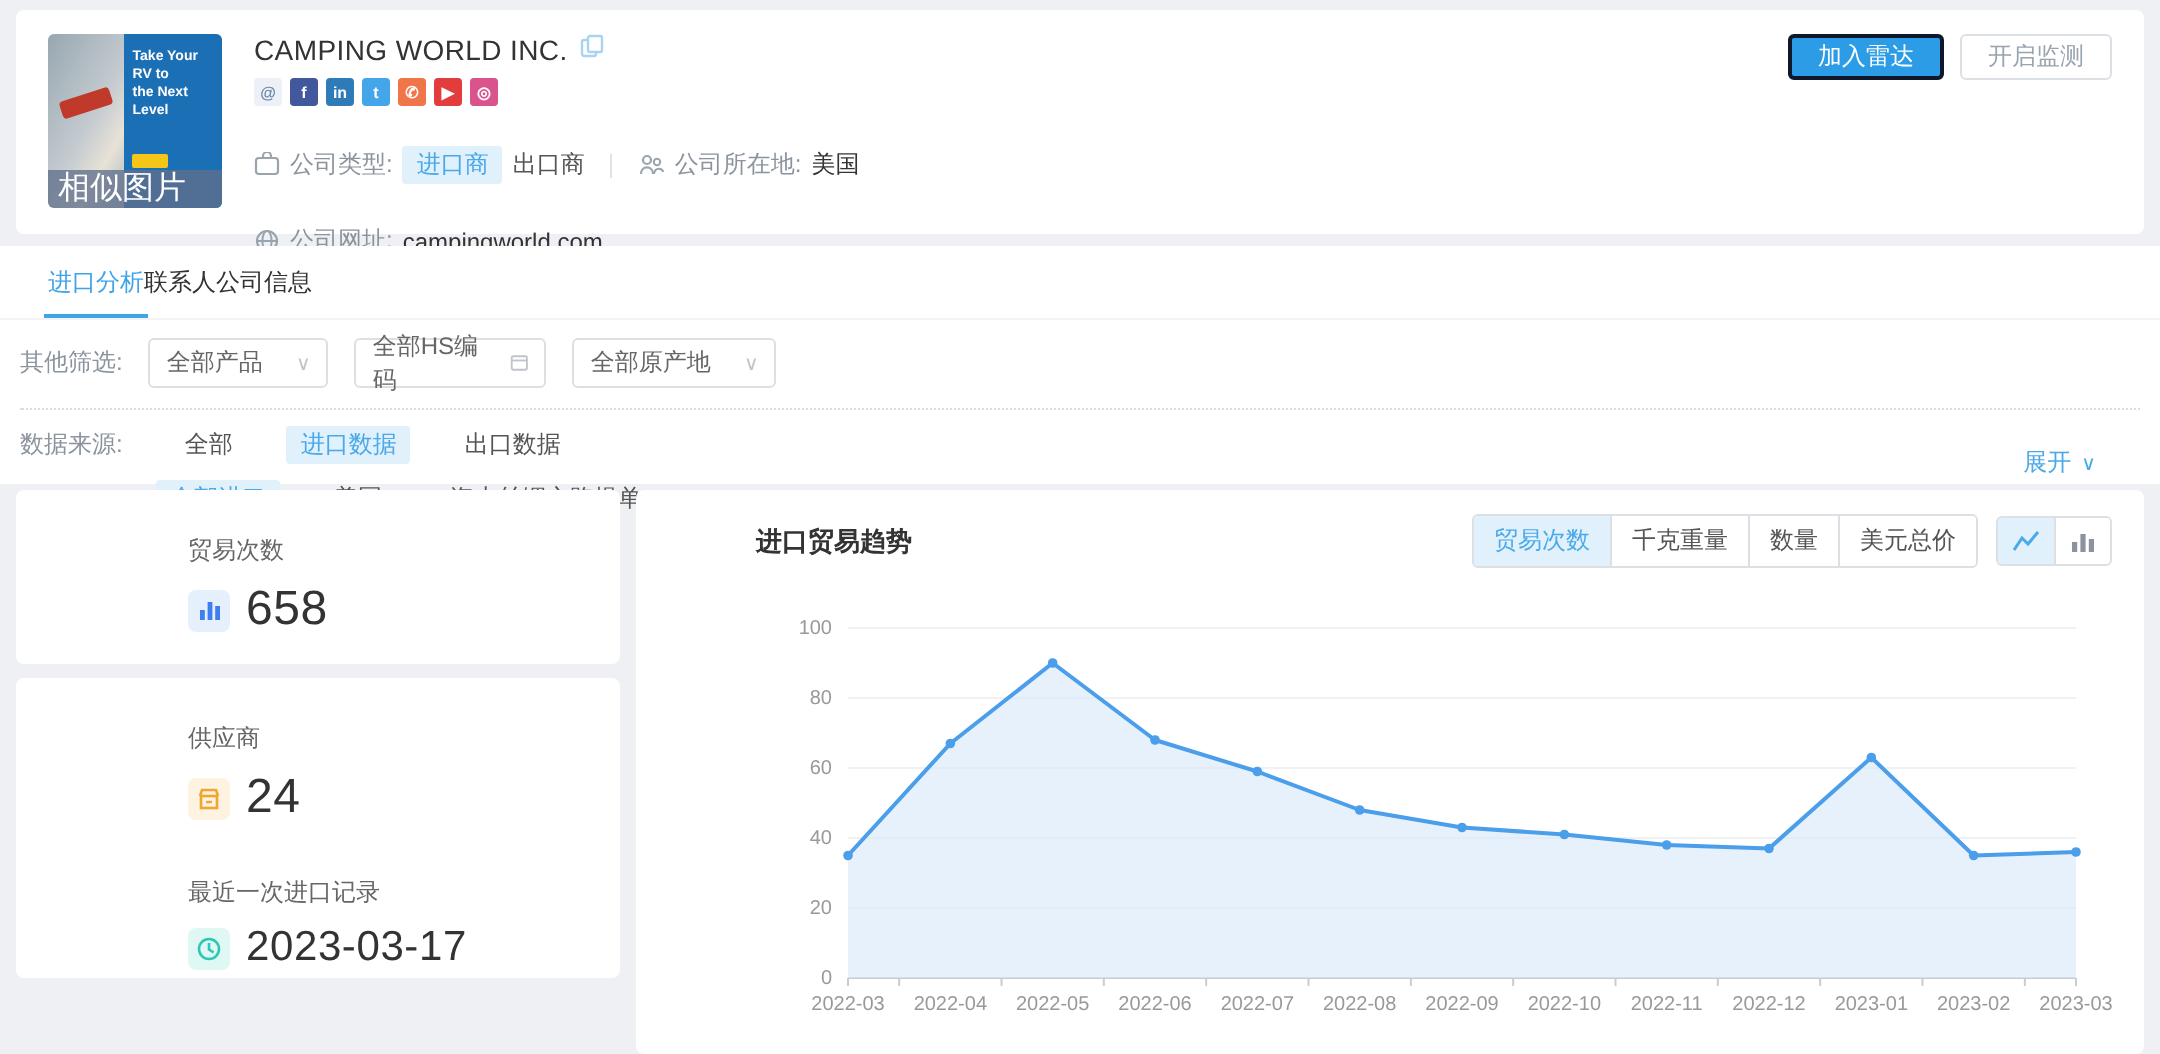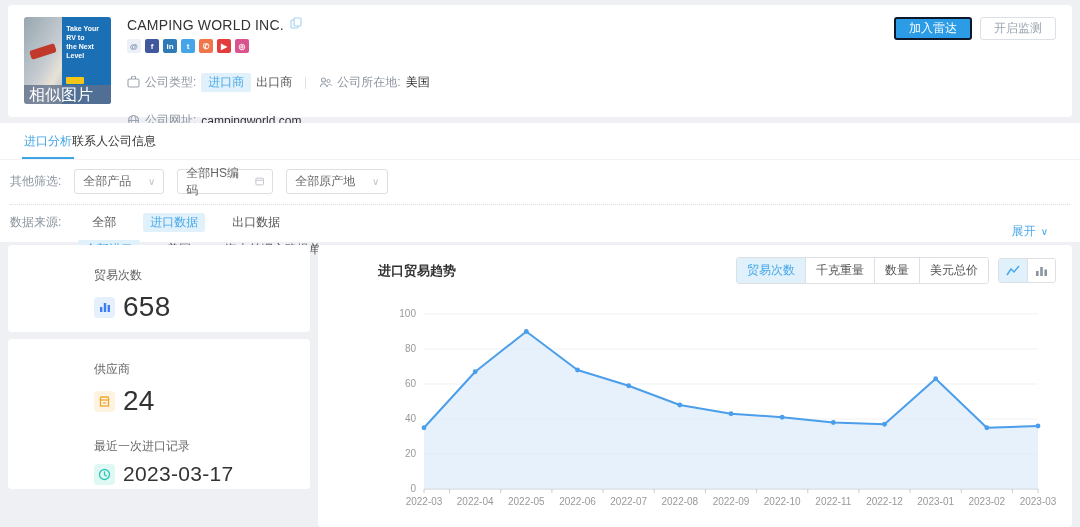--- a/index.html
+++ b/index.html
@@ -59,21 +59,21 @@
 
 .stat-card { left: 8px; width: 302px; }
 #stat-0 { top: 245px; height: 87px; }
 #stat-1 { top: 339px; height: 88px; }
 #stat-2 { top: 416px; height: 73px; }
 .stat-inner { padding: 22px 0 0 86px; }
 .stat-label { color: #666; }
 .stat-value-row { display: flex; align-items: center; gap: 8px; margin-top: 7px; }
 .stat-ic { width: 21px; height: 21px; border-radius: 4px; display: inline-flex; align-items: center; justify-content: center; flex: none; }
 .ic-blue { background: #e6f0fd; } .ic-orange { background: #fdf3e0; } .ic-teal { background: #e0f8f4; }
-.stat-value { font-size: 28px; color: #333; letter-spacing: .3px; }
+.stat-value { font-size: 24px; color: #333; letter-spacing: .3px; }
 
 
 .chart-card { left: 318px; top: 245px; width: 754px; height: 282px; padding-left: 40px; }
 .chart-head { display: flex; align-items: center; padding: 12px 16px 0 20px; }
 .chart-title { font-size: 13px; color: #333; font-weight: bold; }
 .chart-controls { margin-left: auto; display: flex; gap: 9px; align-items: center; }
 .metric-group { display: flex; border: 1px solid #dcdfe3; border-radius: 3px; overflow: hidden; }
 .metric-btn { padding: 4px 10px; color: #555; cursor: pointer; border-left: 1px solid #dcdfe3; background: #fff; }
 .metric-btn:first-child { border-left: none; }
 .metric-btn.active { background: #e0f1fc; color: #4aa9e8; }

